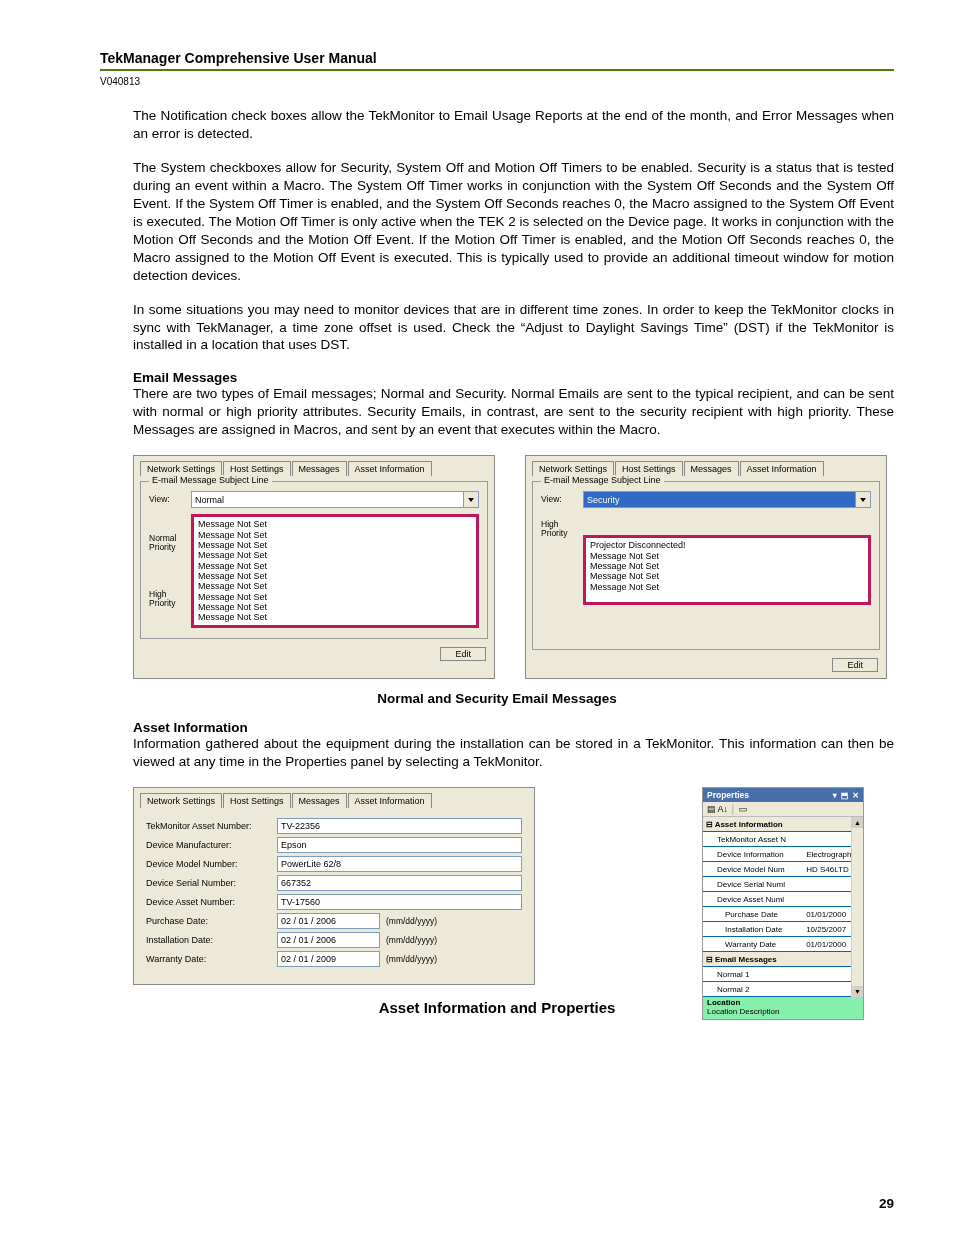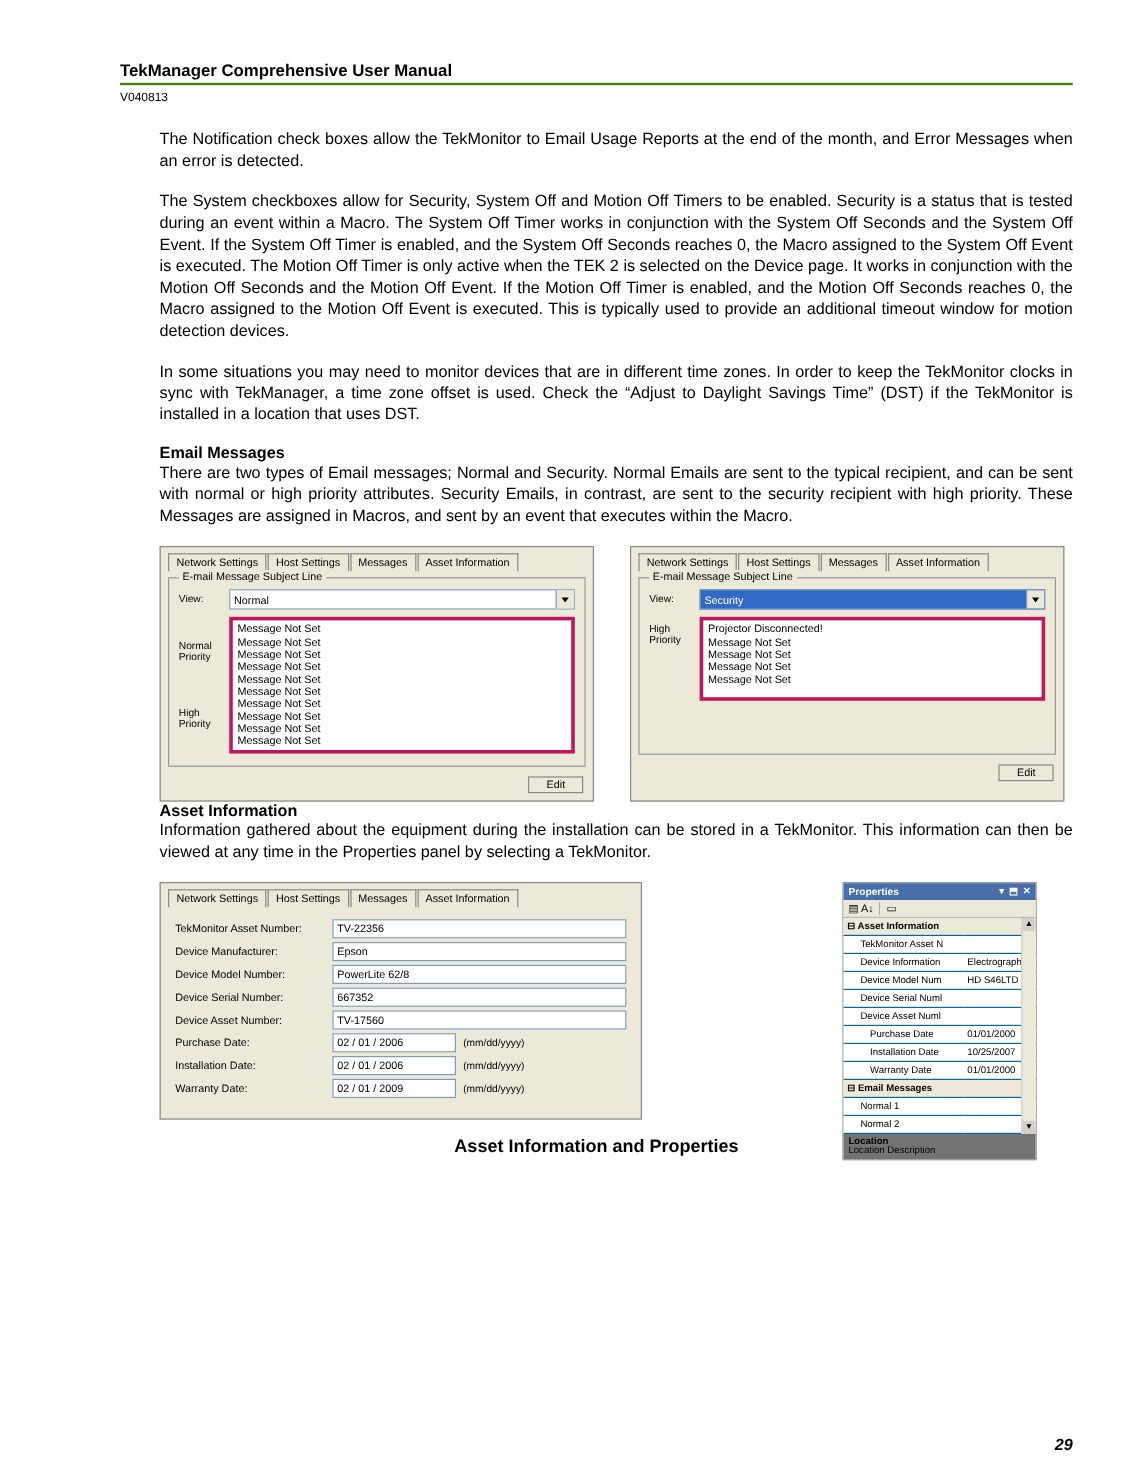--- a/index.html
+++ b/index.html
@@ -227,21 +227,21 @@
   .props-grid td {
     border-bottom: 1px solid #0369a1;
     padding: 1px 3px;
     height: 12px;
   }
   .props-cat {
     background: #ece9d8;
     font-weight: bold;
   }
   .props-footer {
-    background: #737373;
+    background: #86efac;
     padding: 2px 4px;
     font-size: 8px;
     line-height: 1.1;
   }
   .scroll-stub {
     position: absolute;
     right: 0;
     top: 0;
     width: 11px;
     height: 100%;
@@ -254,21 +254,20 @@
     background: #d4d0c8;
     text-align: center;
     font-size: 7px;
     line-height: 11px;
   }
   .page-footer {
     position: absolute;
     bottom: 20px;
     left: 100px;
     right: 60px;
-    font-style: italic;
   }
   .page-num {
     font-weight: bold;
     text-align: right;
     margin-bottom: 4px;
   }
   .footer-line {
     border-top: 2px solid #000;
     display: flex;
     justify-content: space-between;
@@ -375,36 +374,37 @@
           <div class="dropdown selected">
             <span>Security</span>
             <span class="arrow"></span>
           </div>
         </div>
         <div class="msg-groups" style="margin-top:6px; min-height:70px;">
           <div style="width:42px; display:flex; flex-direction:column; justify-content:flex-start; font-size:8.5px; line-height:1.05; padding-top:6px;">
             <div style="white-space:pre-line;">High
 Priority</div>
           </div>
-          <div class="msg-list" style="min-height:60px;">
+          <div class="msg-list" style="min-height:60px;margin-top:21px;">
             <div>Projector Disconnected!</div>
             <div>Message Not Set</div>
             <div>Message Not Set</div>
             <div>Message Not Set</div>
             <div>Message Not Set</div>
           </div>
         </div>
         <div style="height:34px;"></div>
       </div>
       <div class="edit-row">
         <div class="btn">Edit</div>
       </div>
     </div>
   </div>
 
+  <div class="caption">Normal and Security Email Messages</div>
 
   <div class="section-heading">Asset Information</div>
   <p class="body-text" style="margin-top:0">Information gathered about the equipment during the installation can be stored in a TekMonitor. This information can then be viewed at any time in the Properties panel by selecting a TekMonitor.</p>
 
   <div class="props-row-wrap">
     <div class="panel asset-panel" style="margin-left:0;">
       <div class="tabs">
         <div class="tab">Network Settings</div>
         <div class="tab">Host Settings</div>
         <div class="tab">Messages</div>

